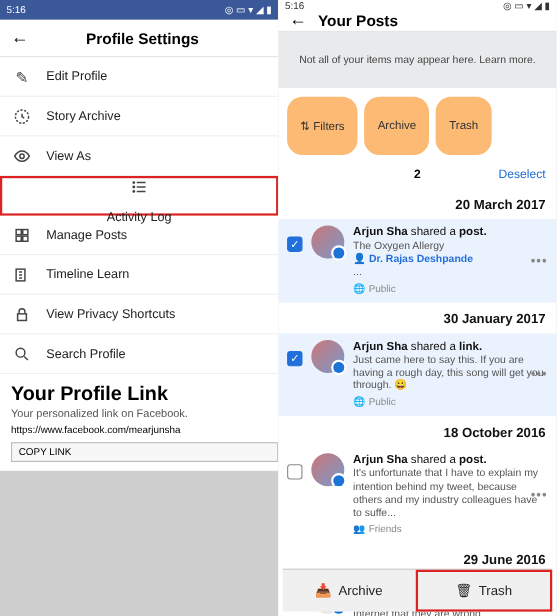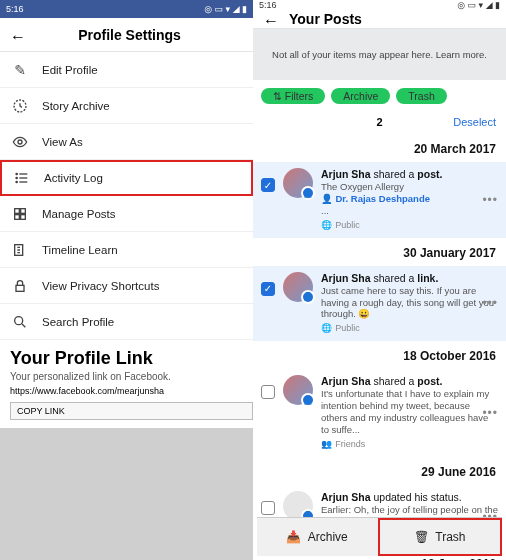--- a/index.html
+++ b/index.html
@@ -7,29 +7,29 @@
   .phone { width: 253px; background: #fff; display: flex; flex-direction: column; overflow: hidden; position: relative; }
   .statusbar { height: 18px; background: #3b5998; color: #fff; display: flex; align-items: center; padding: 0 6px; font-size: 9px; justify-content: space-between; }
   .statusbar.light { background: #fff; color: #333; }
   .status-r { display: flex; gap: 3px; align-items: center; }
   .header { height: 34px; display: flex; align-items: center; padding: 0 10px; gap: 10px; border-bottom: 1px solid #e4e4e4; background: #fff; }
   .header-title { font-weight: 700; font-size: 14px; flex: 1; text-align: center; margin-right: 20px; }
   .header-title.left { text-align: left; margin-right: 0; font-weight: 600; }
   .back-arrow { font-size: 16px; font-weight: bold; }
   .row { display: flex; align-items: center; height: 36px; padding: 0 12px; gap: 14px; border-bottom: 1px solid #eee; font-size: 11.5px; color: #222; }
   .icon { width: 16px; height: 16px; display: flex; align-items: center; justify-content: center; color: #444; font-size: 14px; }
-  .highlight { border: 2px solid #d22; }
+  .highlight { border: 2px solid #d22; flex-direction: column; }
   .section-title { font-size: 18px; font-weight: 700; padding: 8px 10px 2px; }
   .small-text { font-size: 10px; color: #555; padding: 0 10px 4px; }
   .url { font-size: 9px; color: #000; padding: 0 10px 6px; }
   .copy-btn { border: 1px solid #bbb; font-size: 9px; padding: 3px 6px; margin: 0 0 8px 10px; background: #f7f7f7; display: inline-block; }
   .gray-block { flex: 1; background: #cfcfcf; }
   .notice { background: #e9eaec; font-size: 9.5px; text-align: center; padding: 20px 4px; color: #444; }
   .chips { display: flex; gap: 6px; padding: 8px 8px; }
-  .chip { background: #22c55e; border-radius: 14px; padding: 2px 12px; font-size: 10.5px; color: #333; }
+  .chip { background: #fdba74; border-radius: 14px; padding: 20px 12px; font-size: 10.5px; color: #333; }
   .count-row { display: flex; justify-content: space-between; align-items: center; padding: 4px 10px 6px; font-size: 11px; }
   .deselect { color: #216fdb; font-size: 11px; }
   .date-header { font-size: 12px; font-weight: 700; padding: 8px 10px 6px; color: #111; text-align: right; }
   .post { display: flex; align-items: flex-start; gap: 8px; padding: 6px 8px 8px; font-size: 10px; position: relative; }
   .post.selected { background: #eaf2fd; }
   .checkbox { width: 14px; height: 14px; border: 1.5px solid #888; border-radius: 3px; margin-top: 10px; flex-shrink: 0; display: flex; align-items: center; justify-content: center; font-size: 10px; color: #fff; }
   .checkbox.checked { background: #216fdb; border-color: #216fdb; }
   .avatar { width: 30px; height: 30px; border-radius: 50%; background: #ddd; position: relative; flex-shrink: 0; overflow: visible; }
   .avatar .badge { position: absolute; bottom: -2px; right: -2px; width: 14px; height: 14px; background: #216fdb; border: 2px solid #fff; border-radius: 50%; display: flex; align-items: center; justify-content: center; color: #fff; font-size: 8px; }
   .avatar.gray { background: #e6e6e6; }

